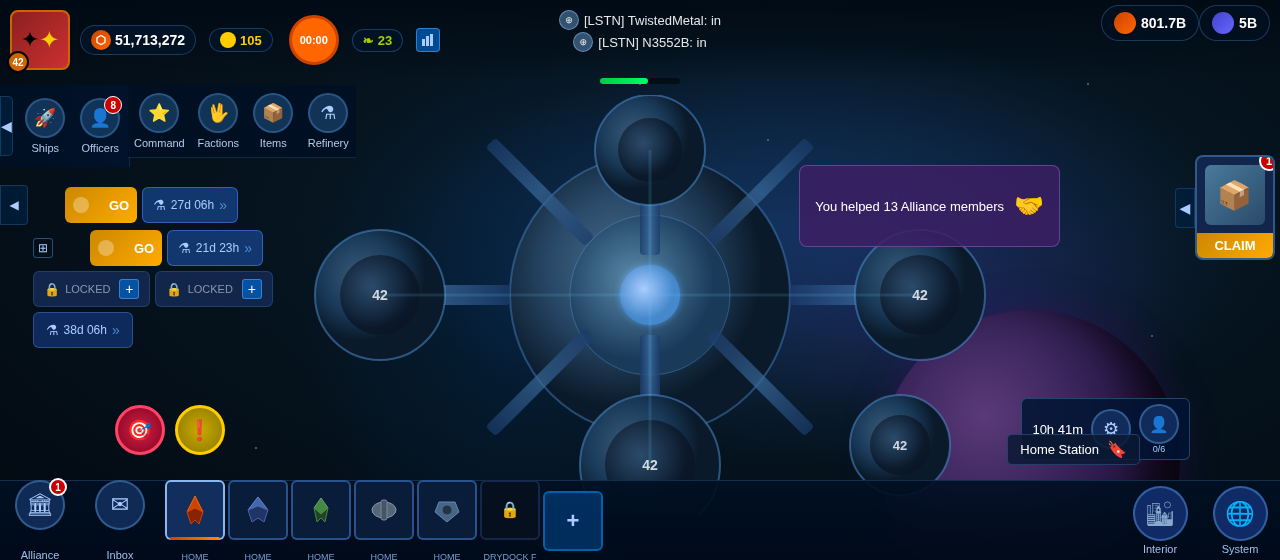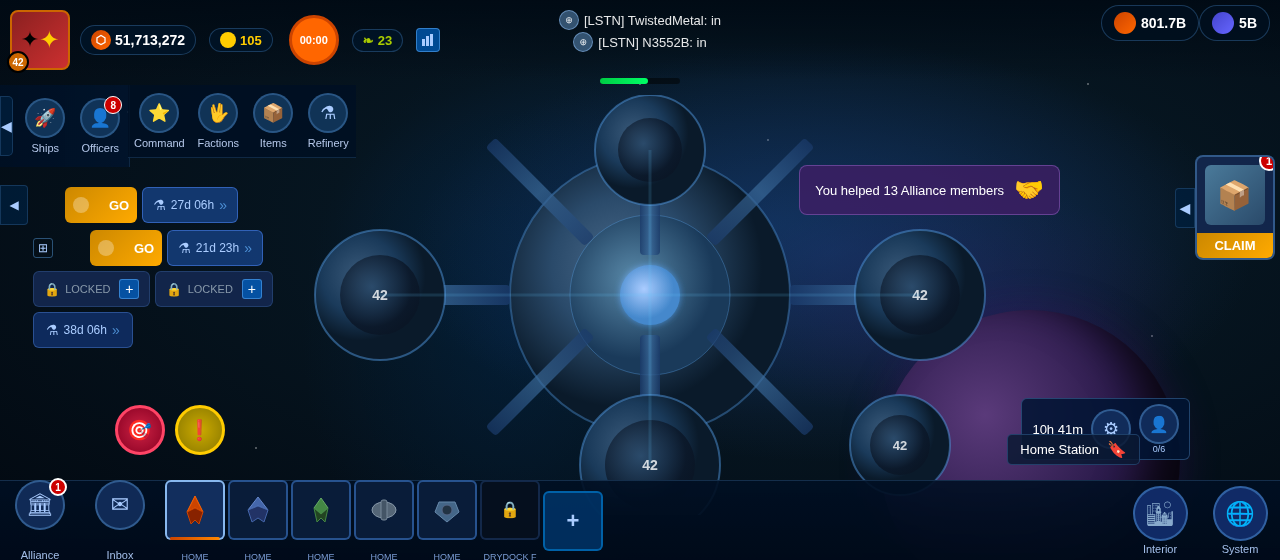--- a/index.html
+++ b/index.html
@@ -532,21 +532,21 @@
     }
 
     
     .alliance-helped {
       position: absolute;
       top: 165px;
       right: 220px;
       background: rgba(60,30,100,0.85);
       border: 1px solid rgba(150,100,200,0.5);
       border-radius: 8px;
-      padding: 10px 15px;
+      padding: 26px 15px;
       color: white;
       font-size: 14px;
       display: flex;
       align-items: center;
       gap: 10px;
       z-index: 100;
     }
 
     .alliance-helped .handshake {
       font-size: 24px;

